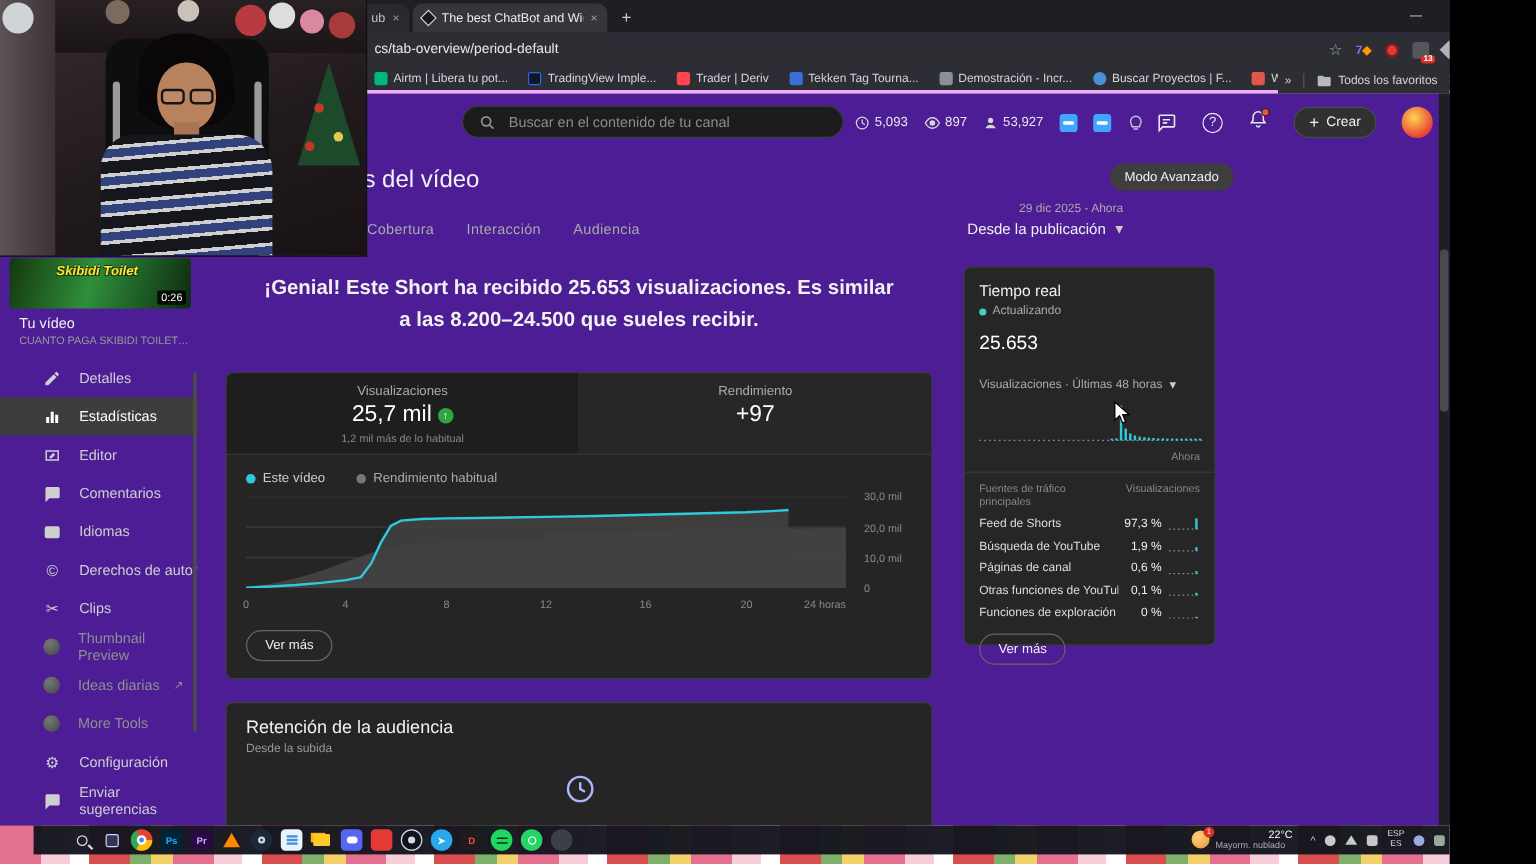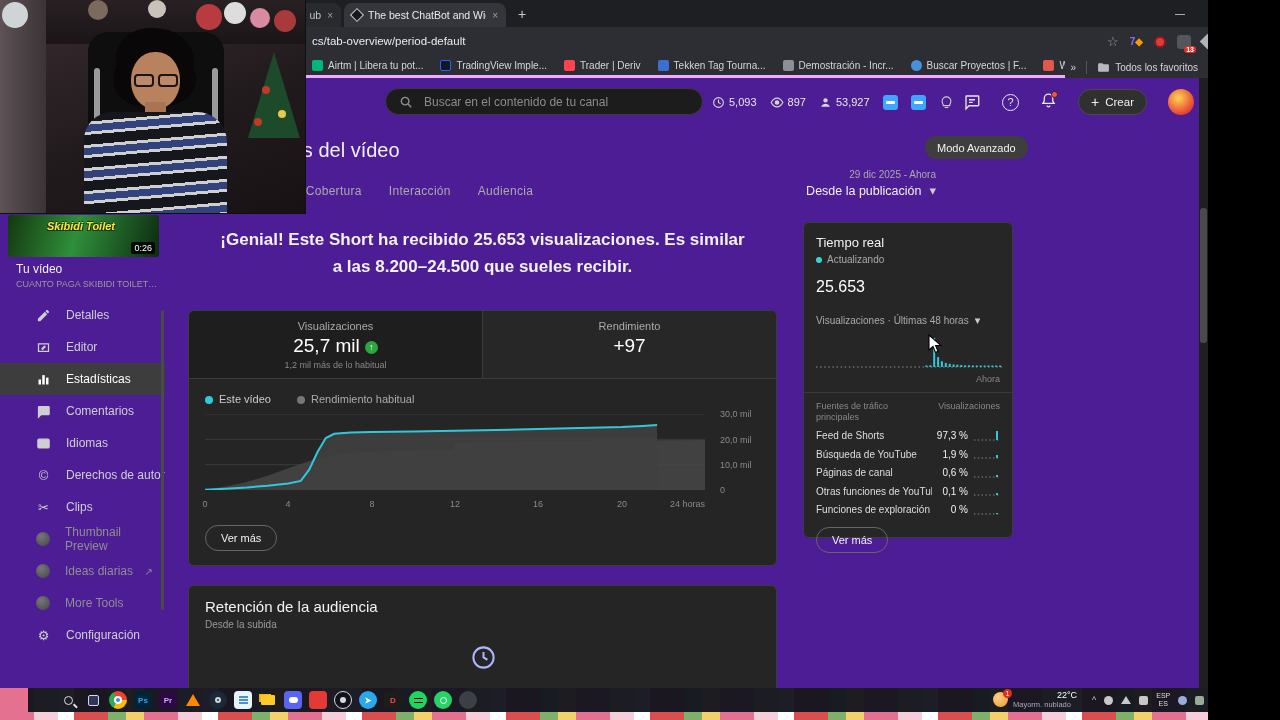--- a/index.html
+++ b/index.html
@@ -493,36 +493,36 @@
   <div class="sv-label">Tu vídeo</div>
   <div class="sv-title">CUANTO PAGA SKIBIDI TOILET CON...</div>
 
   <div class="menu">
     <div class="mi">
         <svg class="sic" viewBox="0 0 24 24">
           <path d="M3 17.2V21h3.8L17.9 9.9l-3.8-3.8L3 17.2zM20.7 7.1c.4-.4.4-1 0-1.4l-2.4-2.4c-.4-.4-1-.4-1.4 0l-1.8 1.8 3.8 3.8 1.8-1.8z"></path>
         </svg>
         <span>Detalles</span>
       </div>
-    <div class="mi">
-        <svg class="sic" viewBox="0 0 24 24">
-          <path d="M3 5v14h18V5H3zm16 12H5V7h14v10z"></path>
-          <path d="M8 14l2.5 2.5L16 11l-2.5-2.5L8 14z"></path>
-        </svg>
-        <span>Editor</span>
-      </div>
     <div class="mi active">
         <svg class="sic" viewBox="0 0 24 24">
           <rect x="4" y="12" width="4" height="8"></rect>
           <rect x="10" y="5" width="4" height="15"></rect>
           <rect x="16" y="9" width="4" height="11"></rect>
         </svg>
         <span>Estadísticas</span>
       </div>
     <div class="mi">
+        <svg class="sic" viewBox="0 0 24 24">
+          <path d="M3 5v14h18V5H3zm16 12H5V7h14v10z"></path>
+          <path d="M8 14l2.5 2.5L16 11l-2.5-2.5L8 14z"></path>
+        </svg>
+        <span>Editor</span>
+      </div>
+    <div class="mi">
         <svg class="sic" viewBox="0 0 24 24" fill="none" stroke="currentColor" stroke-width="2">
           <path d="M4 4h16a1 1 0 0 1 1 1v11a1 1 0 0 1-1 1H8l-4 4V5a1 1 0 0 1 1-1z"></path>
         </svg>
         <span>Comentarios</span>
       </div>
     <div class="mi">
         <svg class="sic" viewBox="0 0 24 24" fill="none" stroke="currentColor" stroke-width="2">
           <rect x="3" y="5" width="18" height="14" rx="2"></rect>
           <path d="M6 11h6M14 11h4M6 15h3M11 15h7"></path>
         </svg>
@@ -545,20 +545,27 @@
         <span>Ideas diarias</span>
         <span class="extlink">↗</span>
       </div>
     <div class="mi dim">
         <span class="extcirc"></span>
         <span>More Tools</span>
       </div>
     <div class="mi">
         <span class="glyph">⚙</span>
         <span>Configuración</span>
+      </div>
+    <div class="mi">
+        <svg class="sic" viewBox="0 0 24 24" fill="none" stroke="currentColor" stroke-width="2">
+          <path d="M4 4h16a1 1 0 0 1 1 1v11a1 1 0 0 1-1 1H8l-4 4V5a1 1 0 0 1 1-1z"></path>
+          <path d="M12 7.5v4M12 14.5v1.5"></path>
+        </svg>
+        <span>Enviar sugerencias</span>
       </div>
   </div>
   <div class="sb-scroll"></div>
 
   <div class="pg-scroll">
       <div class="pg-thumb"></div>
     </div>
 
   <div class="webcam">
     <div class="wc-door"></div>

